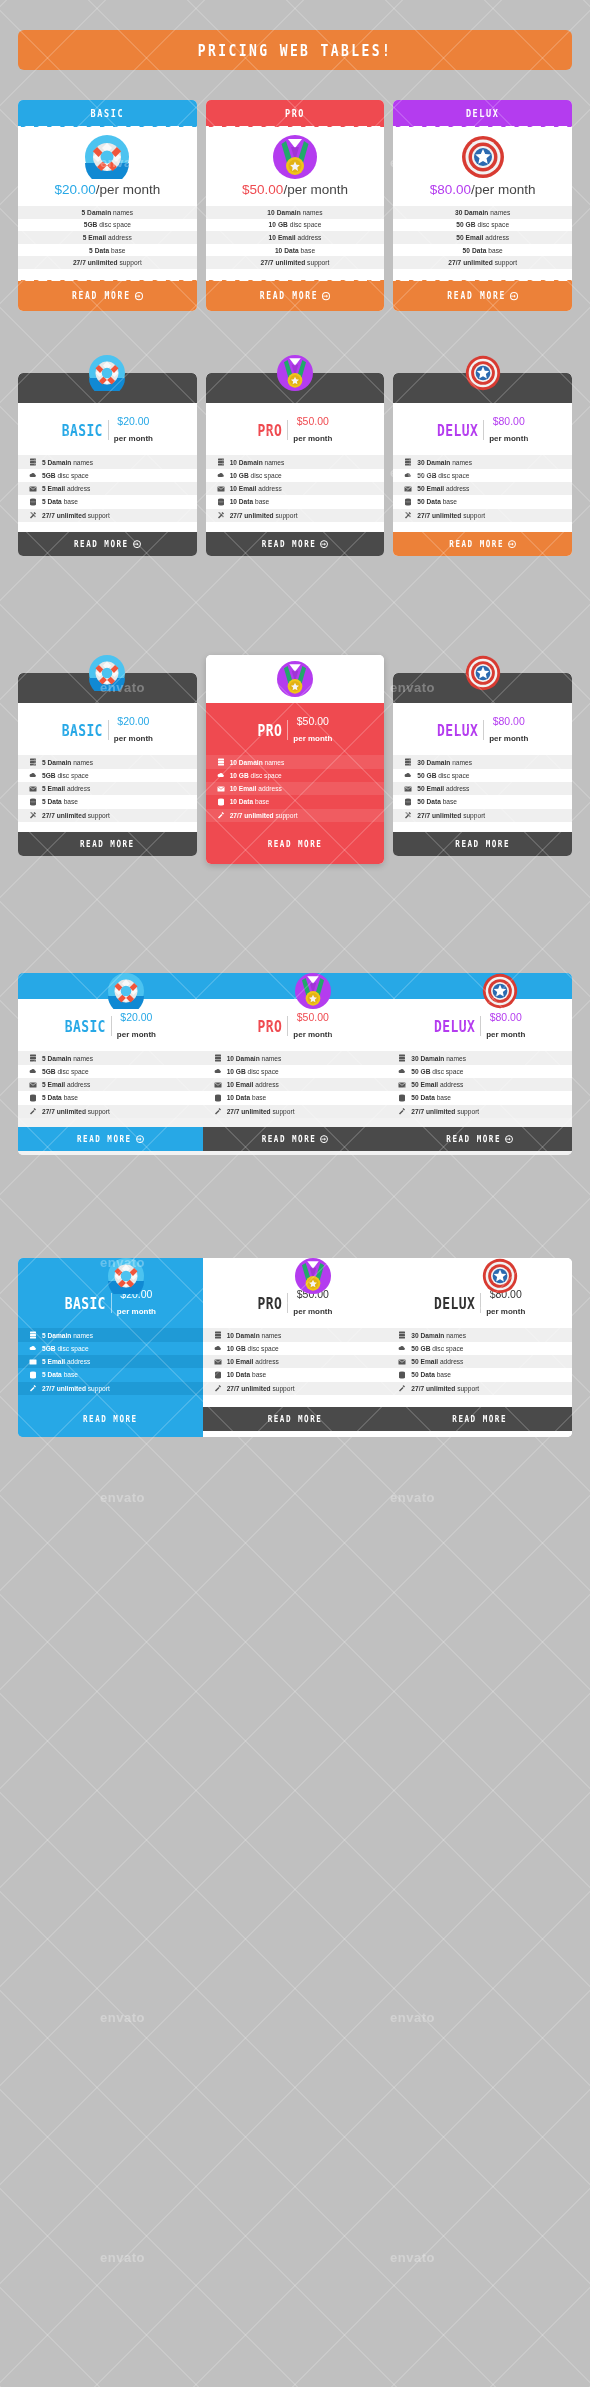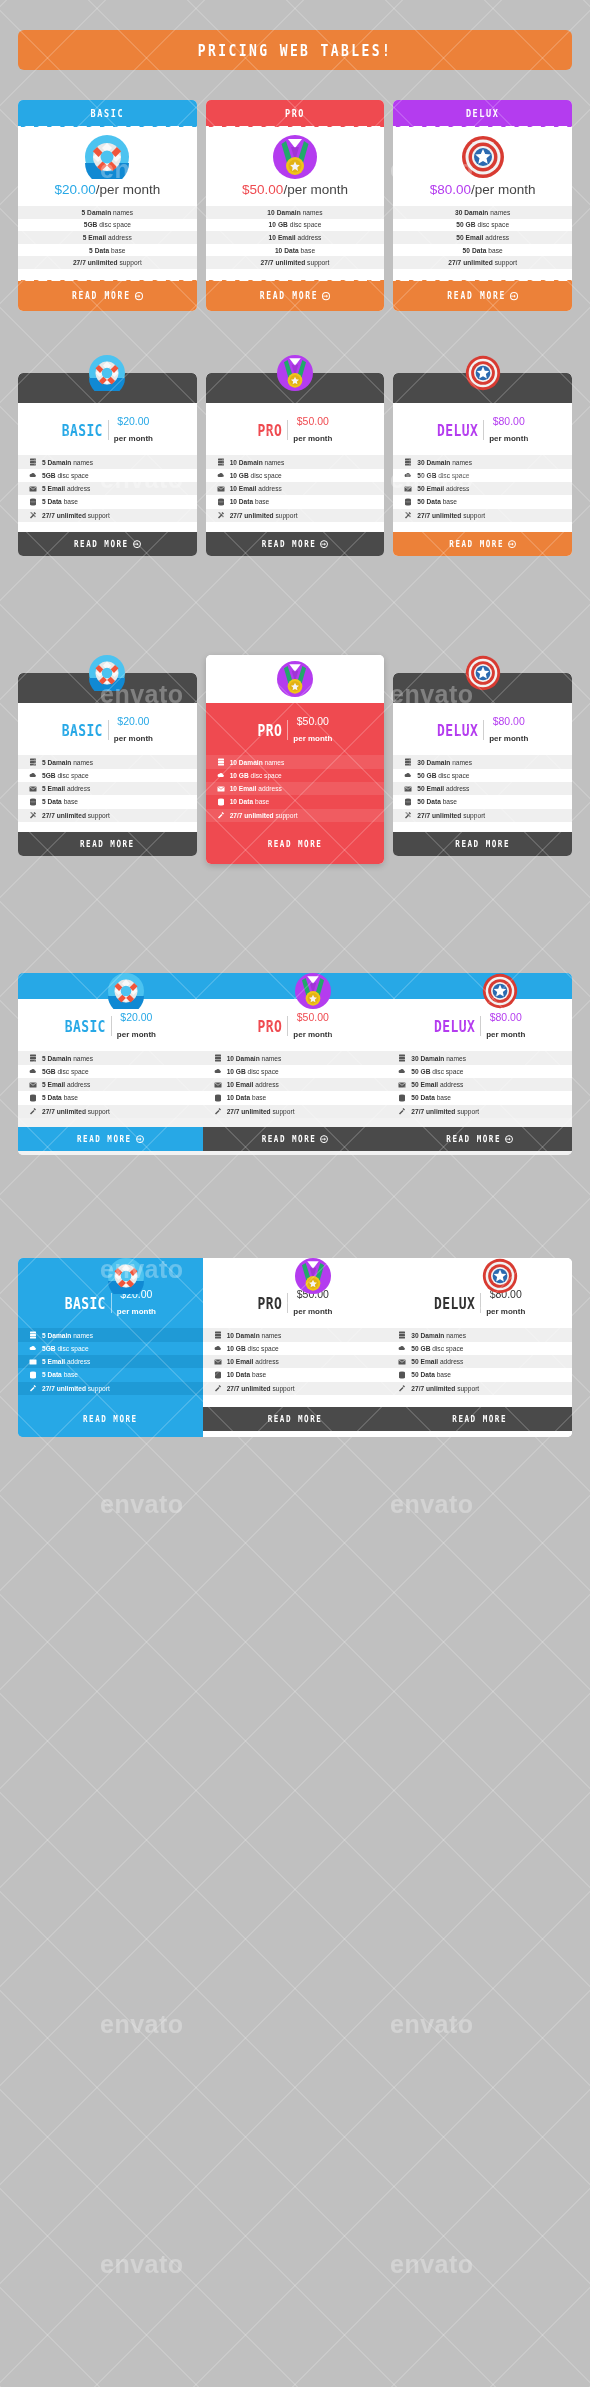--- a/index.html
+++ b/index.html
@@ -7,21 +7,21 @@
     width: 590px; height: 2387px;
     background: #c0c0c0;
     font-family: "Liberation Sans", sans-serif;
     position: relative; overflow: hidden;
   }
   .watermark-layer{position:absolute;inset:0;pointer-events:none;
     background-image:
       repeating-linear-gradient(45deg, rgba(255,255,255,.16) 0 1px, transparent 1px 70px),
       repeating-linear-gradient(-45deg, rgba(255,255,255,.16) 0 1px, transparent 1px 70px);
     z-index:40;}
-  .wm-text{position:absolute;color:rgba(255,255,255,.30);font-size:25px;font-weight:bold;
+  .wm-text{position:absolute;color:rgba(255,255,255,.30);font-size:13px;font-weight:bold;
     letter-spacing:.5px;font-family:"Liberation Sans",sans-serif;z-index:41;pointer-events:none;}
 
   
   .banner{position:absolute;left:18px;top:30px;width:554px;height:40px;background:#ec8139;
     border-radius:6px;display:flex;align-items:center;justify-content:center;}
   .banner-title{color:#fff;font-size:13px;letter-spacing:2.4px;font-weight:bold;
     font-family:"DejaVu Sans Mono",monospace;transform:scaleY(1.25);}
 
   
   .section{position:absolute;left:18px;width:554px;}

